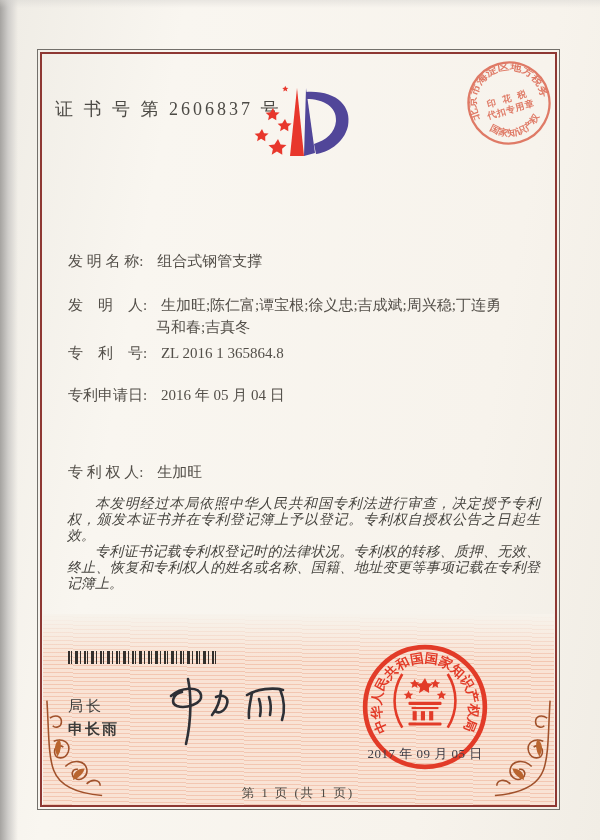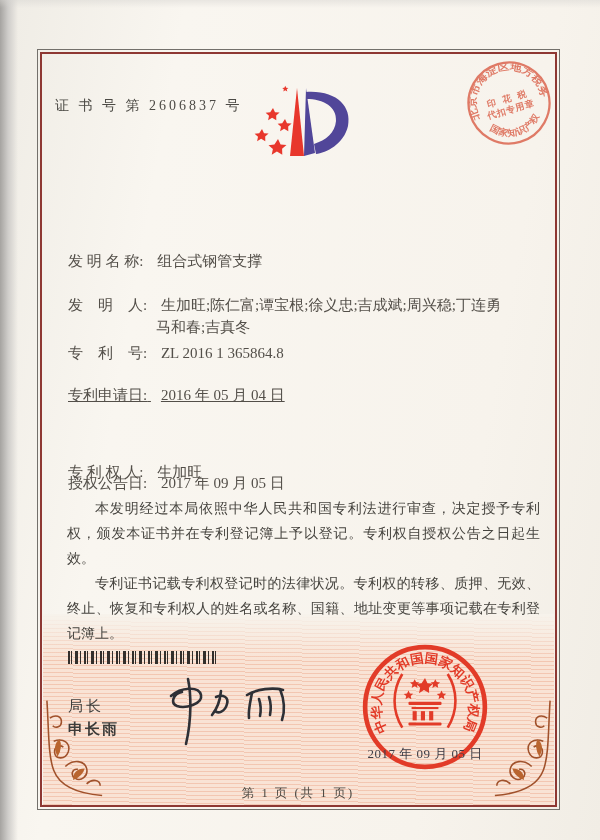--- a/index.html
+++ b/index.html
@@ -9,30 +9,30 @@
   .scan-shadow-left{position:absolute;left:0;top:0;bottom:0;width:18px;
         background:linear-gradient(to right,#a5a3a0,#cfcdca 45%,rgba(247,243,236,0));}
   .scan-shadow-top{position:absolute;left:0;top:0;right:0;height:8px;opacity:.5;
         background:linear-gradient(#d8d6d2,rgba(247,243,236,0));}
   .frame{position:absolute;left:40px;top:52px;right:43px;bottom:33px;
         border:2px solid #8e3833;outline:1px solid #73706b;outline-offset:2px;}
   .band{position:absolute;left:43px;right:46px;top:614px;height:191px;background-color:#f9e3d5;
         background-image:repeating-linear-gradient(1deg,rgba(230,140,105,.33) 0,rgba(230,140,105,.33) 1px,rgba(255,255,255,0) 1px,rgba(255,255,255,0) 4px);}
   .band::before{content:"";position:absolute;left:0;right:0;top:0;height:46px;
         background:linear-gradient(#f7f3ec,rgba(247,243,236,0));}
-  .cert-no{position:absolute;left:55px;top:97px;font-size:14px;letter-spacing:3px;color:#4c4a45;}
+  .cert-no{position:absolute;left:55px;top:97px;font-size:18px;letter-spacing:3px;color:#4c4a45;}
   .logo{position:absolute;left:240px;top:82px;width:128px;height:94px;}
   .title{position:absolute;left:41px;width:514px;top:173px;text-align:center;
         font-size:34px;letter-spacing:12px;text-indent:12px;color:#3c3b38;font-weight:600;}
   .row{position:absolute;left:68px;width:475px;font-size:15px;color:#534f49;white-space:nowrap;}
   .row .value{margin-left:10px;}
   .r1{top:252px;} .r2{top:296px;} .r2b{top:318px;left:146px;} .r3{top:344px;}
-  .r4{top:386px;text-decoration:underline;} .r5{top:432px;margin-top:31px;} .r6{top:474px;}
-  .body-text{position:absolute;left:67px;top:496px;width:473px;font-size:14px;line-height:25px;
-        text-align:justify;color:#46443f;}
+  .r4{top:386px;} .r5{top:432px;margin-top:31px;} .r6{top:474px;}
+  .body-text{position:absolute;left:67px;top:496px;width:473px;font-size:14px;line-height:16px;
+        font-style:italic;text-align:justify;color:#46443f;}
   .body-text p{margin:0;text-indent:2em;}
   .barcode{position:absolute;left:68px;top:651px;width:150px;height:13px;
         background:repeating-linear-gradient(90deg,#332f2c 0 2px,rgba(0,0,0,0) 2px 3px,#332f2c 3px 4px,rgba(0,0,0,0) 4px 7px,#332f2c 7px 10px,rgba(0,0,0,0) 10px 12px,#332f2c 12px 13px,rgba(0,0,0,0) 13px 16px);}
   .sig-title{position:absolute;left:68px;top:697px;font-family:"Liberation Sans",sans-serif;
         font-size:15px;letter-spacing:3px;color:#3d3c3a;font-weight:400;}
   .sig-name{position:absolute;left:68px;top:720px;font-family:Liberation Mono, monospace;
         font-size:15px;letter-spacing:2px;color:#3d3c3a;font-weight:600;}
   .signature{position:absolute;left:155px;top:672px;width:152px;height:78px;}
   .seal{position:absolute;left:361px;top:643px;width:128px;height:128px;}
   .seal-date{position:absolute;left:358px;top:745px;width:134px;text-align:center;
@@ -88,24 +88,20 @@
     <span class="label">专　利　号:</span>
     <span class="value">ZL 2016 1 365864.8</span>
   </div>
   <div class="row r4">
     <span class="label">专利申请日:</span>
     <span class="value">2016 年 05 月 04 日</span>
   </div>
   <div class="row r5">
     <span class="label">专 利 权 人:</span>
     <span class="value">生加旺</span>
-  </div>
-  <div class="row r6">
-    <span class="label">授权公告日:</span>
-    <span class="value">2017 年 09 月 05 日</span>
   </div>
 
   <div class="body-text">
     <p>本发明经过本局依照中华人民共和国专利法进行审查，决定授予专利权，颁发本证书并在专利登记簿上予以登记。专利权自授权公告之日起生效。</p>
     <p>专利证书记载专利权登记时的法律状况。专利权的转移、质押、无效、终止、恢复和专利权人的姓名或名称、国籍、地址变更等事项记载在专利登记簿上。</p>
   </div>
 
   <div class="barcode"></div>
 
   <div class="sig-title">局长</div>

